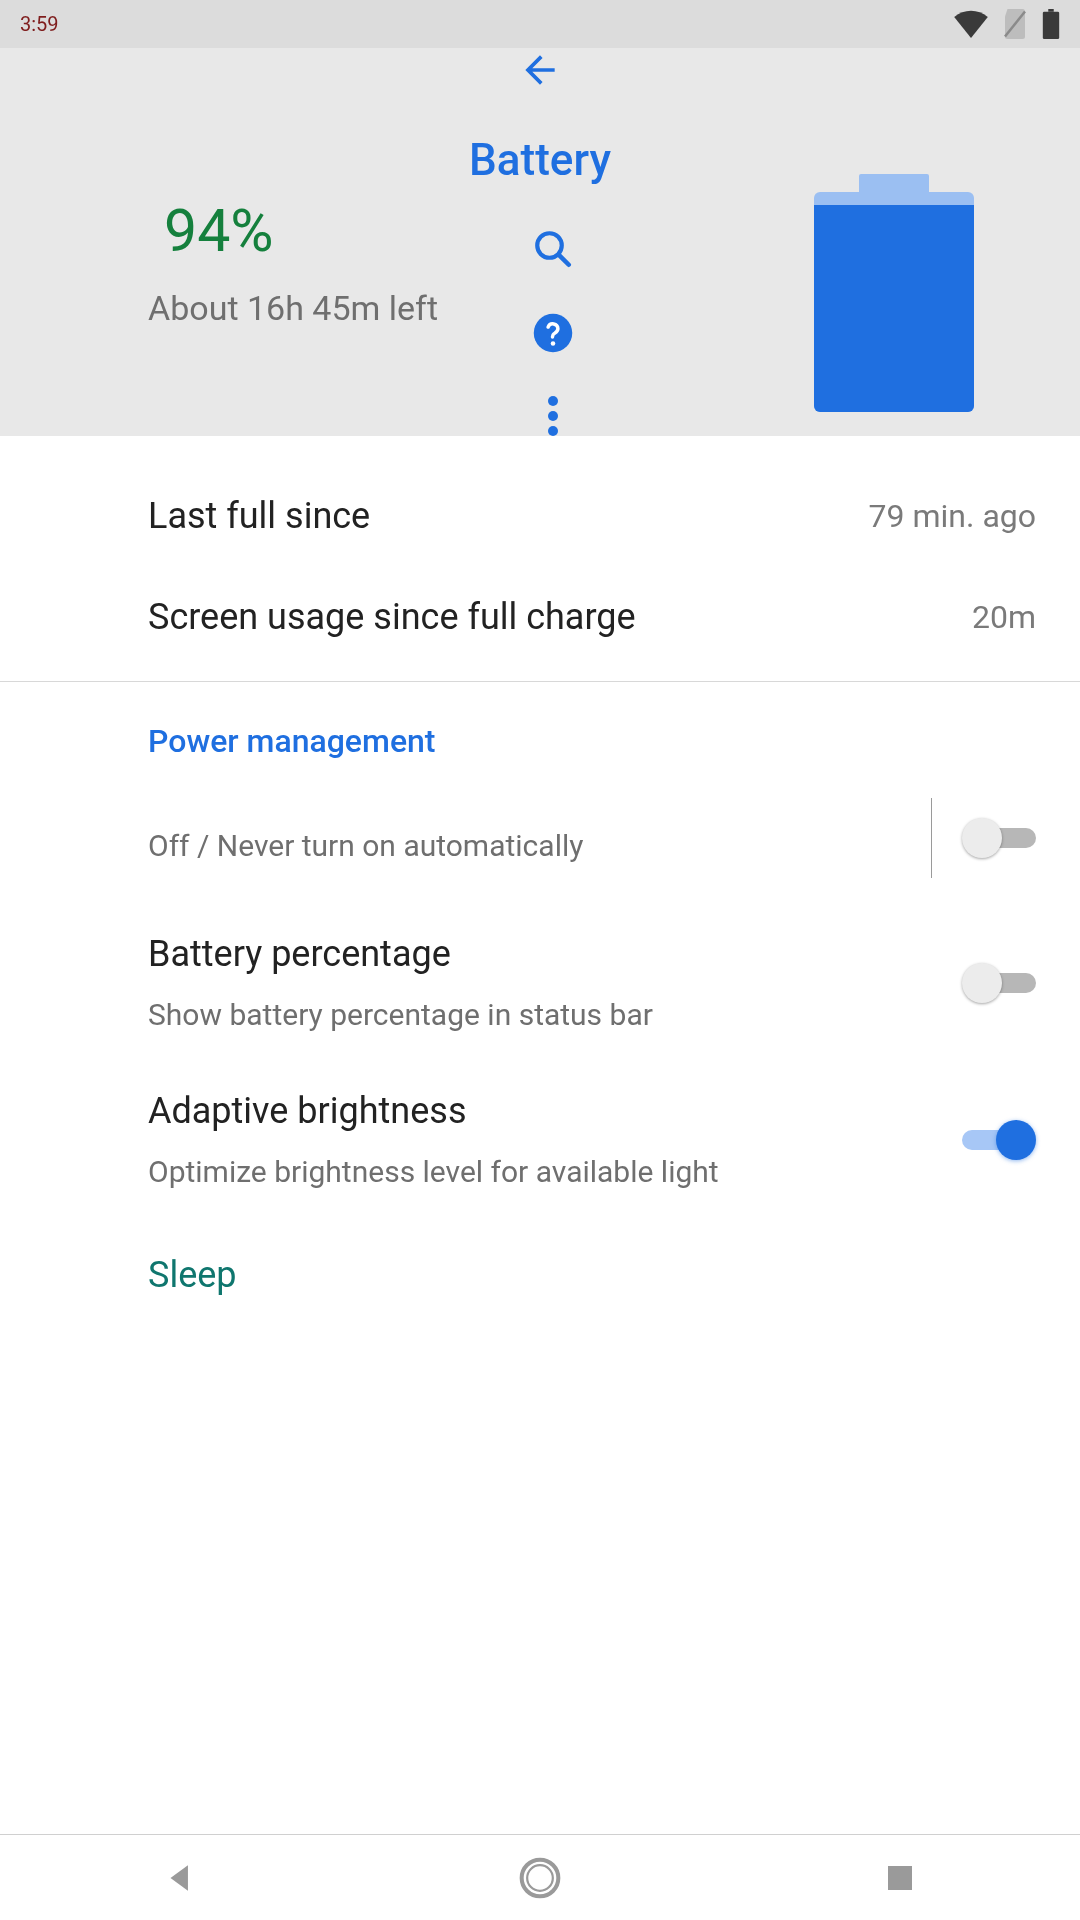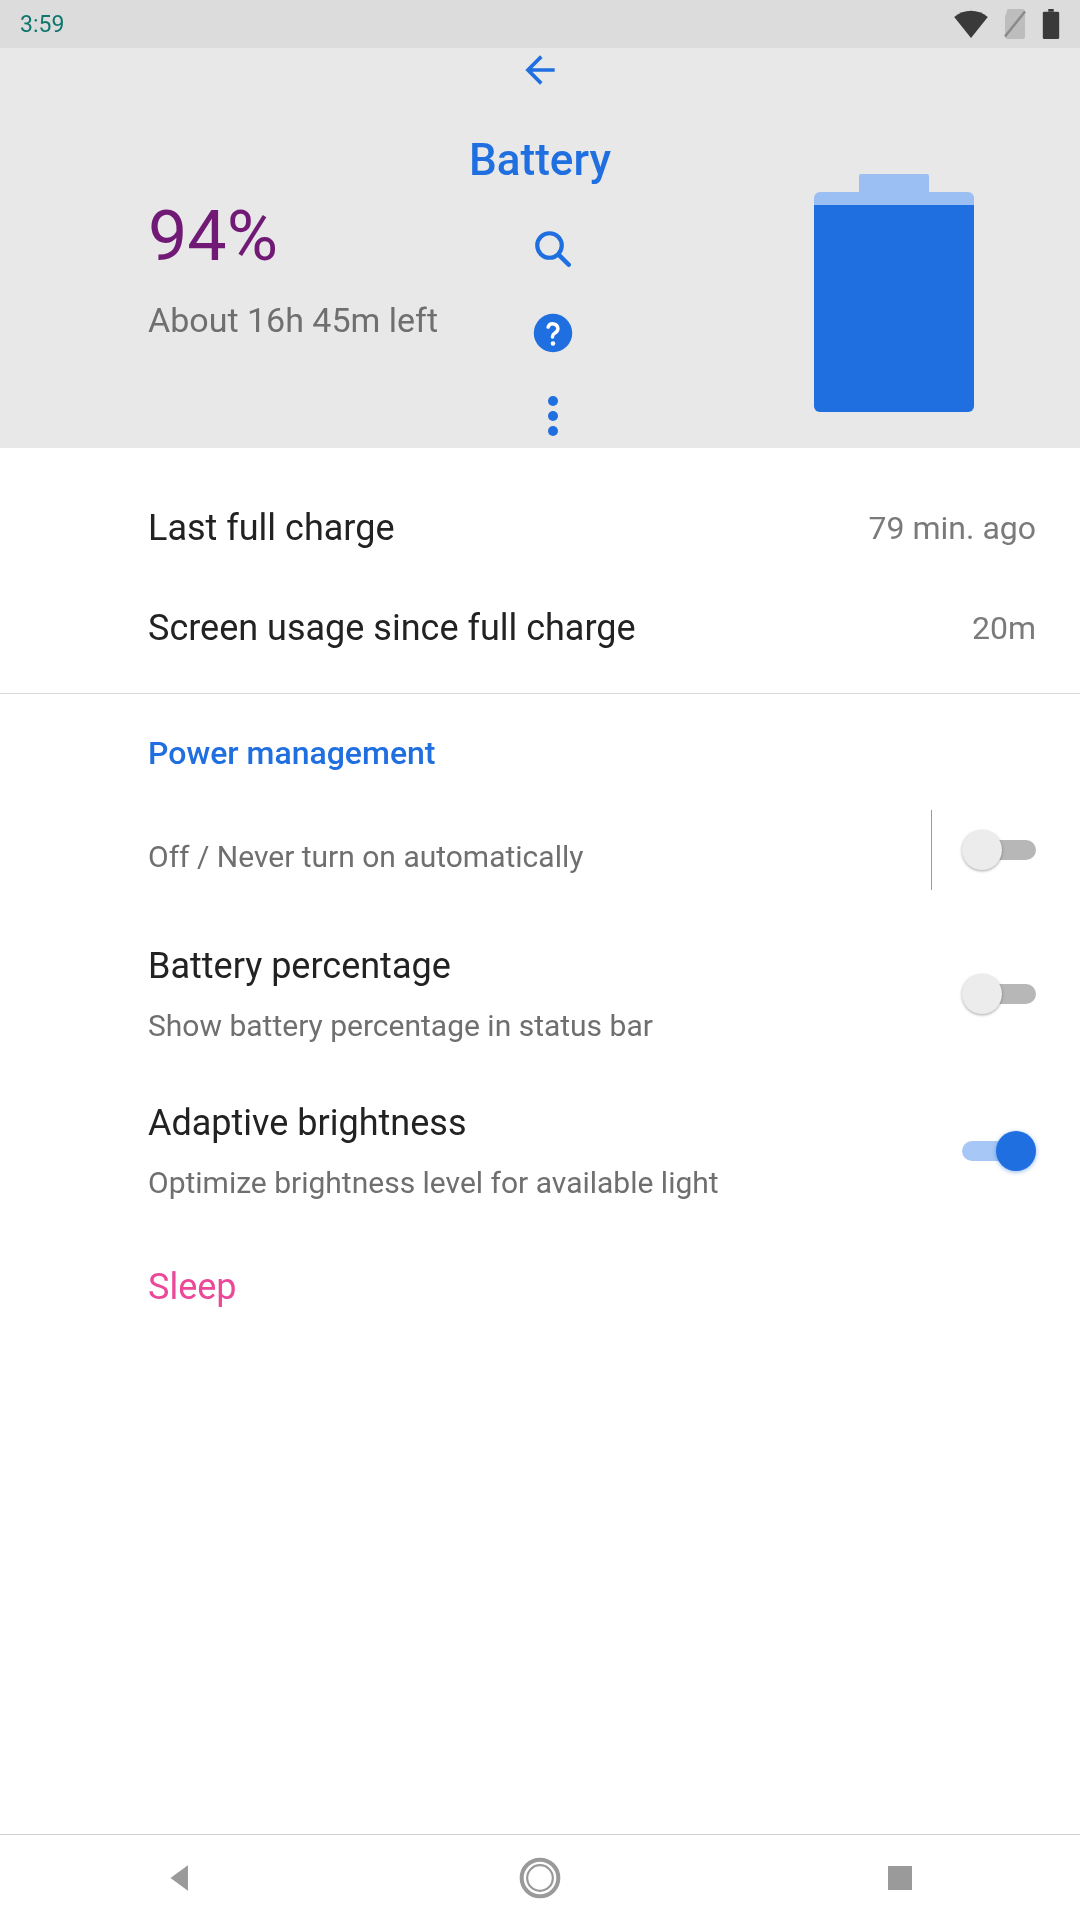--- a/index.html
+++ b/index.html
@@ -1,30 +1,30 @@
 <!DOCTYPE html>
 <html><head>
 <meta charset="utf-8">
 <style>
   * { box-sizing: border-box; margin: 0; padding: 0; }
   html, body { width: 1080px; height: 1920px; font-family: Roboto, "Helvetica Neue", Arial, sans-serif; background: #ffffff; overflow: hidden; }
   .status-bar { height: 48px; background: #dcdcdc; display: flex; align-items: center; justify-content: space-between; padding: 0 20px; }
-  .status-time { font-size: 23px; color: #0f766e; font-weight: 400; }
+  .status-time { font-size: 20px; color: #7f1d1d; font-weight: 400; }
   .status-icons { display: flex; align-items: center; gap: 14px; }
   .status-icons svg { display: block; }
 
   .header-zone { background: #e8e8e8; }
   .app-bar { height: 112px; display: flex; align-items: center; padding: 0 28px; gap: 42px; flex-direction: column; }
   .back-btn { width: 48px; height: 48px; display:flex; align-items:center; justify-content:center; }
   .app-title { font-size: 44px; font-weight: 500; color: #1f6fe0; flex: 1; }
   .icon-btn { width: 48px; height: 48px; display:flex; align-items:center; justify-content:center; margin-left: 26px; }
 
   .hero { padding: 40px 0 108px 148px; display:flex; align-items:flex-start; position: relative; }
   .hero-text { flex: 1; }
-  .pct { font-size: 70px; font-weight: 400; color: #701a75; line-height: 1.05; }
+  .pct { font-size: 59px; font-weight: 400; color: #15803d; line-height: 1.05; margin-left: 16px; }
   .estimate { font-size: 34px; color: #6f6f6f; margin-top: 26px; }
 
   .battery-graphic { position:absolute; right: 106px; top: 14px; width: 160px; height: 240px; }
   .battery-cap { position:absolute; top:0; left:50%; transform:translateX(-50%); width: 70px; height: 20px; background:#9bbff2; border-radius: 2px 2px 0 0; }
   .battery-body { position:absolute; top:18px; left:0; width:160px; height:220px; border-radius:6px; overflow:hidden; background:#9bbff2; }
   .battery-fill { position:absolute; left:0; bottom:0; width:100%; background:#1f6fe0; }
 
   .content { background:#fff; }
   .list { padding-top: 30px; }
   .row { padding: 26px 44px 26px 148px; display:flex; align-items:center; }
@@ -42,21 +42,21 @@
   .toggle { width: 74px; height: 40px; position:relative; }
   .track { position:absolute; top:10px; left:10px; right:0; height:20px; border-radius:10px; background:#b7b7b7; }
   .thumb { position:absolute; top:0; width:40px; height:40px; border-radius:50%; background:#ececec; box-shadow:0 1px 3px rgba(0,0,0,0.35); }
   .toggle.off .thumb { left:0; }
   .toggle.on .track { background:#a7c7f6; left:0; right:10px; }
   .toggle.on .thumb { right:0; background:#1f6fe0; box-shadow:0 1px 4px rgba(31,111,224,0.5); }
 
   .nav-bar { position:absolute; bottom:0; left:0; right:0; height:86px; background:#fff; display:flex; align-items:center; justify-content:space-around; border-top:1px solid #d0d0d0; }
   .nav-bar .nav-item { width:60px; height:60px; display:flex; align-items:center; justify-content:center; }
 
-  .partial { padding: 36px 32px 0 148px; font-size:36px; color:#ec4899; }
+  .partial { padding: 36px 32px 0 148px; font-size:36px; color:#0f766e; }
 </style>
 </head>
 <body>
 
 <div class="status-bar">
   <span class="status-time">3:59</span>
   <div class="status-icons">
     <span>
       <svg width="34" height="28" viewBox="0 0 24 20">
           <path d="M12 20 L24 5 C17 -1 7 -1 0 5 Z" fill="#3a3a3a"></path>
@@ -118,21 +118,21 @@
         <div class="battery-fill" id="battery-fill" style="height: 94%;"></div>
       </div>
     </div>
   </div>
 </div>
 
 <div class="content">
   <div class="list">
     <div class="row">
       <div class="labels">
-          <div class="ptitle">Last full charge</div>
+          <div class="ptitle">Last full since</div>
         </div>
       <div class="value">79 min. ago</div>
     </div>
     <div class="row">
       <div class="labels">
           <div class="ptitle">Screen usage since full charge</div>
         </div>
       <div class="value">20m</div>
     </div>
   </div>

